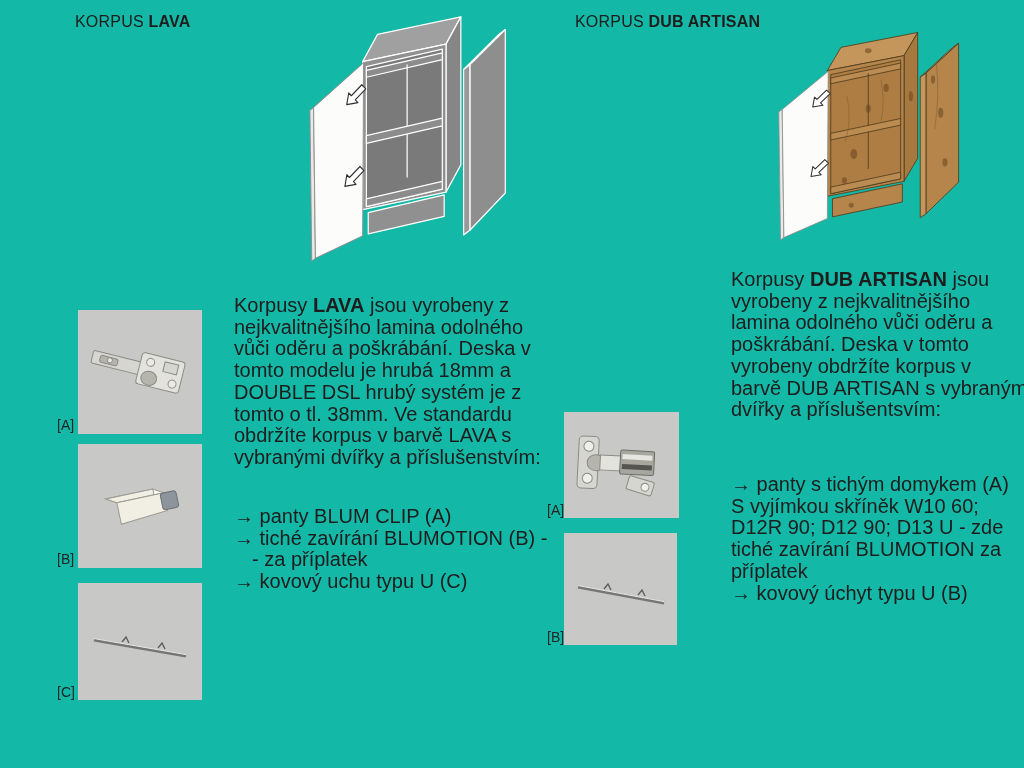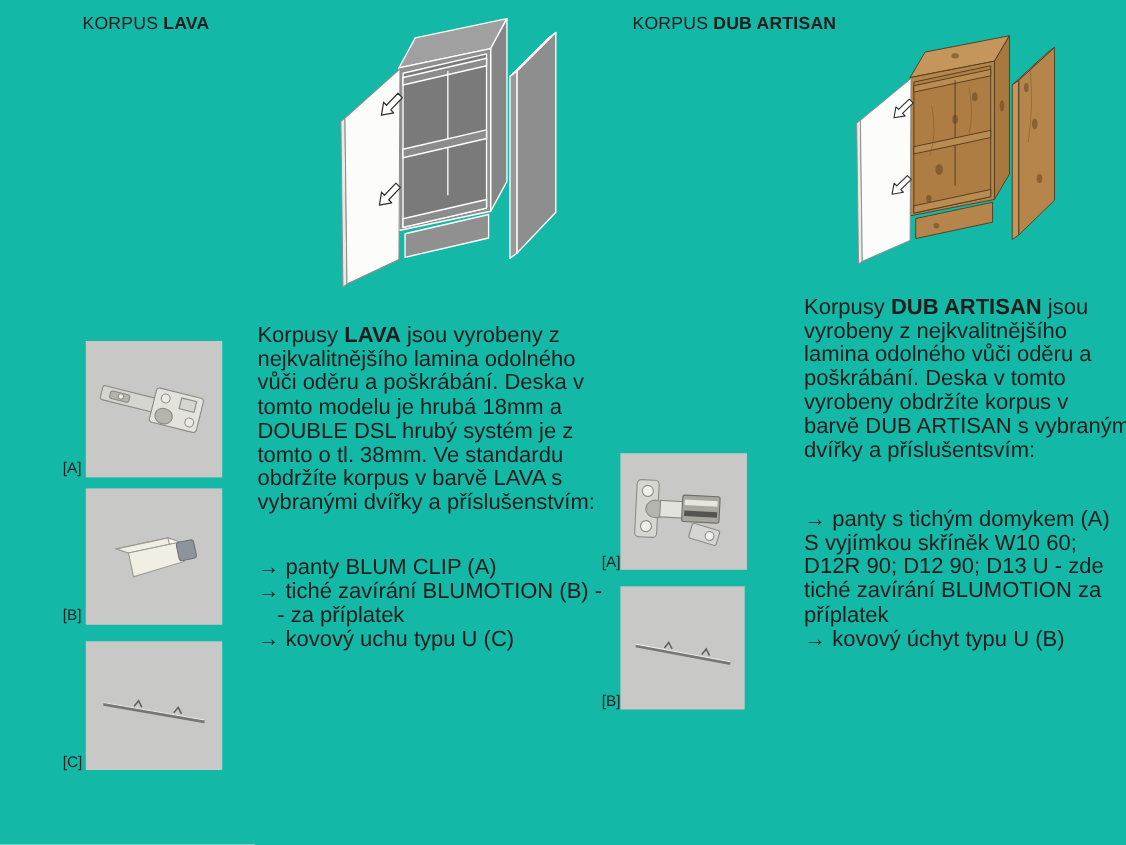--- a/index.html
+++ b/index.html
@@ -217,21 +217,21 @@
 
   <div class="tblock" style="left:731px;top:269px;">
     <div class="tl"><span>Korpusy </span><span class="b">DUB ARTISAN</span><span> jsou</span></div>
     <div class="tl">vyrobeny z nejkvalitnějšího</div>
     <div class="tl">lamina odolného vůči oděru a</div>
     <div class="tl">poškrábání. Deska v tomto</div>
     <div class="tl">vyrobeny obdržíte korpus v</div>
     <div class="tl">barvě DUB ARTISAN s vybranými</div>
     <div class="tl">dvířky a příslušentsvím:</div>
   </div>
-  <div class="tblock" style="left:731px;top:462px;">
+  <div class="tblock" style="left:731px;top:474px;">
     <div class="tl">→ panty s tichým domykem (A)</div>
     <div class="tl">S vyjímkou skříněk W10 60;</div>
     <div class="tl">D12R 90; D12 90; D13 U - zde</div>
     <div class="tl">tiché zavírání BLUMOTION za</div>
     <div class="tl">příplatek</div>
     <div class="tl">→ kovový úchyt typu U (B)</div>
   </div>
 
 </div>
 

